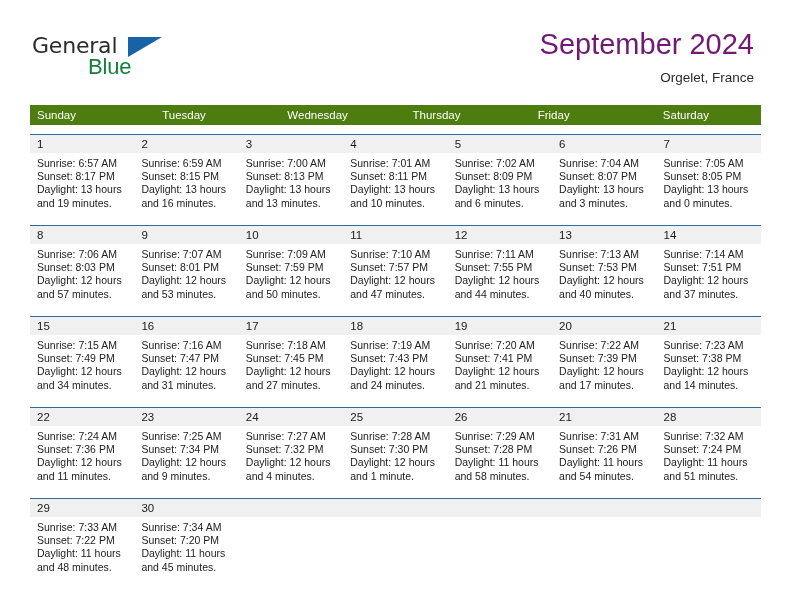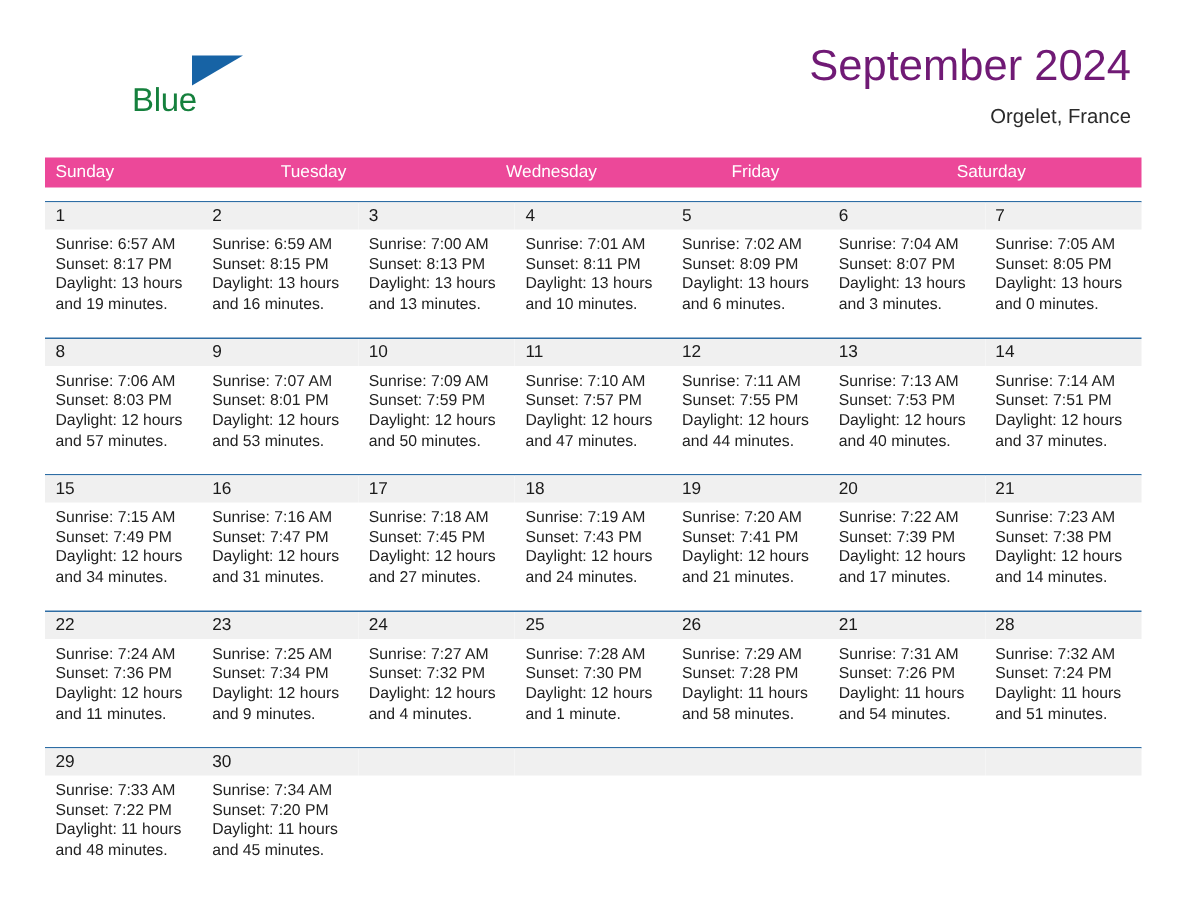--- a/index.html
+++ b/index.html
@@ -84,21 +84,21 @@
   
   .calendar {
     position: absolute;
     left: 30px;
     top: 105px;
     width: 731px;
   }
 
   .weekday-header {
     display: flex;
-    background: #ec4899;
+    background: #4d7c0f;
     height: 20px;
     gap: 20px;
   }
   .weekday-cell {
     flex: 1 1 0;
     color: #ffffff;
     font-size: 11.5px;
     line-height: 20px;
     padding-left: 7px;
     box-sizing: border-box;
@@ -146,37 +146,39 @@
   .day-info div {
     white-space: nowrap;
   }
 </style>
 </head>
 <body>
 
 <div class="page-header">
 
   <div class="brand">
+    <span class="brand-general">General</span>
     <span class="brand-triangle"></span>
     <span class="brand-blue">Blue</span>
   </div>
 
   <div class="title-block">
     <div class="month-title">September 2024</div>
     <div class="location-title">Orgelet, France</div>
   </div>
 
 </div>
 
 <div class="calendar">
 
   <div class="weekday-header">
     <div class="weekday-cell">Sunday</div>
     <div class="weekday-cell">Tuesday</div>
     <div class="weekday-cell">Wednesday</div>
+    <div class="weekday-cell">Thursday</div>
     <div class="weekday-cell">Friday</div>
     <div class="weekday-cell">Saturday</div>
   </div>
 
   <div class="week-row">
     <div class="day-cell">
       <div class="day-number">1</div>
       <div class="day-info">
         <div>Sunrise: 6:57 AM</div>
         <div>Sunset: 8:17 PM</div>

